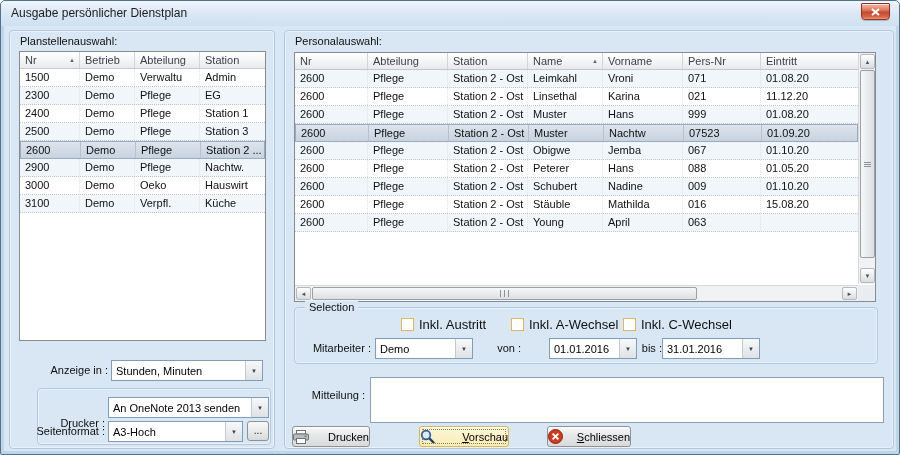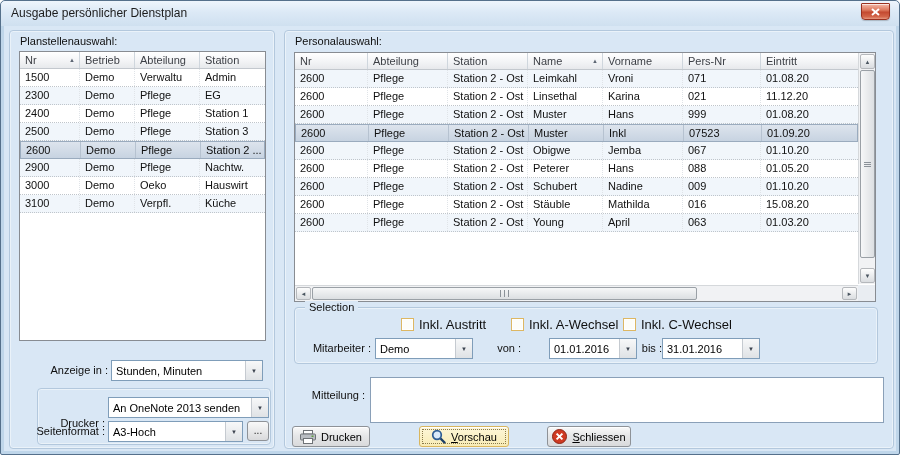--- a/index.html
+++ b/index.html
@@ -108,21 +108,21 @@
     box-shadow:inset 0 0 0 1px rgba(255,255,255,.8); }
   .cb-label { font-size:13px; color:#0f0f0f; }
 
   textarea.mitteilung { position:absolute; left:85px; top:346px; width:514px; height:46px;
     border:1px solid #8aa0b8; background:#fff; resize:none;
     font-family:"Liberation Sans", sans-serif; font-size:11px; }
 
   .btn { position:absolute; height:21px; border:1px solid #8e9297; border-radius:3px;
     background:linear-gradient(#f9f9f9,#e6e7e8 45%,#d9dadc);
     box-shadow:inset 0 1px 0 #fff;
-    display:flex; align-items:center; justify-content:center; gap:5px;
+    display:flex; align-items:center; justify-content:space-between; gap:5px;
     font-size:11px; color:#000; cursor:default; }
   .btn-label { display:block; }
   .mnemonic::first-letter { text-decoration:underline; }
   .btn.focused { background:linear-gradient(#fdf6d8,#f8ecb6);
     border-color:#d9b65e; outline:1px dotted #8a7a4a; outline-offset:-4px; }
   .browse-btn { position:absolute; width:22px; height:20px; border:1px solid #8e9297;
     border-radius:3px; background:linear-gradient(#f9f9f9,#d9dadc);
     font-size:10px; line-height:10px; text-align:center; color:#222;
     display:flex; align-items:flex-end; justify-content:center; padding-bottom:4px; }
 
@@ -296,21 +296,21 @@
               <div class="tcell">Muster</div>
               <div class="tcell">Hans</div>
               <div class="tcell">999</div>
               <div class="tcell">01.08.20</div>
             </div>
             <div class="trow selected">
               <div class="tcell">2600</div>
               <div class="tcell">Pflege</div>
               <div class="tcell">Station 2 - Ost</div>
               <div class="tcell">Muster</div>
-              <div class="tcell">Inkl</div>
+              <div class="tcell">Nachtw</div>
               <div class="tcell">07523</div>
               <div class="tcell">01.09.20</div>
             </div>
             <div class="trow">
               <div class="tcell">2600</div>
               <div class="tcell">Pflege</div>
               <div class="tcell">Station 2 - Ost</div>
               <div class="tcell">Obigwe</div>
               <div class="tcell">Jemba</div>
               <div class="tcell">067</div>
@@ -343,21 +343,20 @@
               <div class="tcell">016</div>
               <div class="tcell">15.08.20</div>
             </div>
             <div class="trow">
               <div class="tcell">2600</div>
               <div class="tcell">Pflege</div>
               <div class="tcell">Station 2 - Ost</div>
               <div class="tcell">Young</div>
               <div class="tcell">April</div>
               <div class="tcell">063</div>
-              <div class="tcell">01.03.20</div>
             </div>
           </div>
 
         <div class="vscroll">
           <div class="sbtn up">
               <span>▲</span>
             </div>
           <div class="thumb vthumb">
             <span class="grip-h"></span>
             <span class="grip-h"></span>

